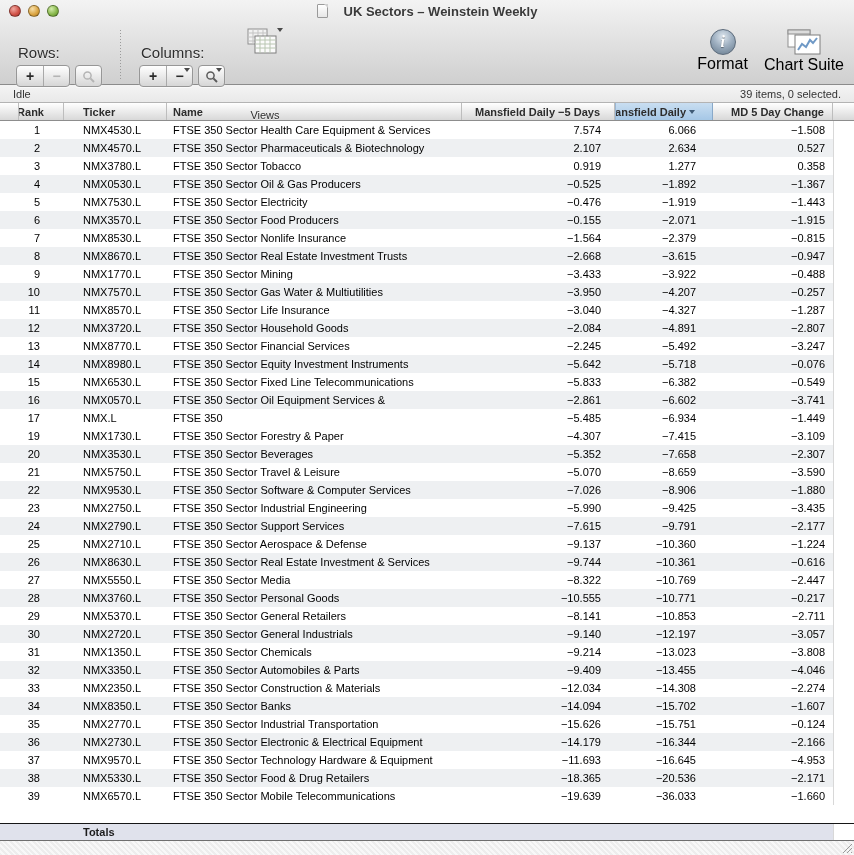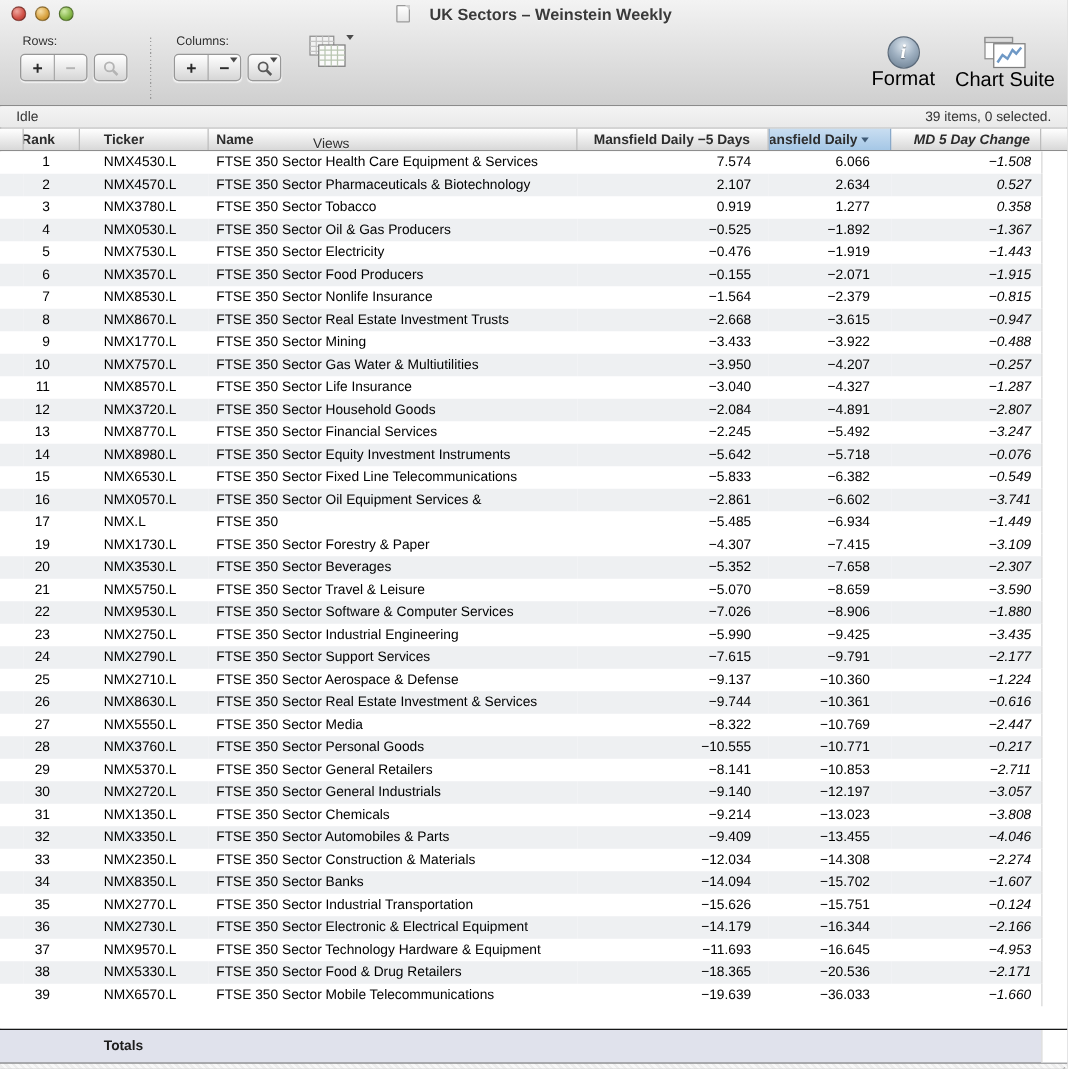--- a/index.html
+++ b/index.html
@@ -18,21 +18,21 @@
   .light.yellow { background:radial-gradient(circle at 35% 30%, #f7dfa8, #d9a23f 60%, #ab7a22); }
   .light.green  { background:radial-gradient(circle at 35% 30%, #d2ecaa, #84b547 60%, #5d8b2b); }
   .title-wrap { margin:0 auto; display:flex; align-items:center; gap:16px; }
   .doc-icon { position:relative; width:11px; height:14px; background:linear-gradient(#fff,#e7e7e7); border:1px solid #9a9a9a; border-radius:1px; }
   .doc-icon::after { content:""; position:absolute; top:-1px; right:-1px; width:0; height:0;
                      border-top:4px solid #cfcfcf; border-left:4px solid transparent; }
   .title { font-size:13px; font-weight:bold; color:#3a3a3a; text-shadow:0 1px 0 rgba(255,255,255,.55); }
 
   .toolbar { height:62px; display:flex; align-items:flex-start; padding:2px 10px 0 16px; }
   .tool-block { display:flex; flex-direction:column; }
-  .tool-label { font-size:10px; color:#2e2e2e; margin:4px 0 4px 2px; text-shadow:0 1px 0 rgba(255,255,255,.6); }
+  .tool-label { font-size:15px; color:#2e2e2e; margin:20px 0 4px 2px; text-shadow:0 1px 0 rgba(255,255,255,.6); }
   .btn-row { display:flex; gap:5px; align-items:center; }
   .seg-group { display:inline-flex; border:1px solid #979797; border-radius:4px;
                background:linear-gradient(#ffffff,#d6d6d6); box-shadow:0 1px 1px rgba(255,255,255,.7); }
   .seg { width:26px; height:20px; display:flex; align-items:center; justify-content:center;
          position:relative; font-size:14px; font-weight:bold; color:#2a2a2a; cursor:default; }
   .seg + .seg { border-left:1px solid #a9a9a9; }
   .seg.disabled { color:#b4b4b4; }
   .solo { border:1px solid #979797; border-radius:4px; background:linear-gradient(#ffffff,#d6d6d6);
           width:27px; height:22px; display:flex; align-items:center; justify-content:center; position:relative;
           box-shadow:0 1px 1px rgba(255,255,255,.7); }
@@ -64,31 +64,31 @@
   .hcell.sorted { background:linear-gradient(#c9def1,#a5c7e6); border-right:1px solid #89a9c9; border-left:1px solid #9ab7d4; }
   .sort-arrow { width:0; height:0; margin-left:3px; border-left:3.5px solid transparent;
                 border-right:3.5px solid transparent; border-top:4.5px solid #3f5a75; }
 
   .col-gutter { width:19px; }
   .col-rank   { width:45px; justify-content:flex-end; padding-right:19px;text-align:center; }
   .col-ticker { width:103px; padding-left:19px; }
   .col-name   { width:295px; padding-left:6px; }
   .col-md5d   { width:153px; justify-content:flex-end; padding-right:14px; }
   .col-md     { width:98px;  justify-content:flex-end; padding-right:17px; }
-  .col-chg    { width:120px; justify-content:flex-end; padding-right:8px;font-style:italic; }
+  .col-chg    { width:120px; justify-content:flex-end; padding-right:8px; }
   .col-fill   { flex:1; }
 
   .tbody { height:702px; overflow:hidden; background:#fff; }
   .trow { display:flex; height:18px; font-size:11px; color:#000; }
   .cell { display:flex; align-items:center; height:100%; white-space:nowrap; overflow:hidden; }
   .trow .col-rank { padding-right:24px; }
   .trow.alt .cell { background:#eef0f2; }
   .trow .col-fill, .trow.alt .col-fill { background:#fff; border-left:1px solid #d8d8d8; }
 
-  .totals { height:28px; display:flex; align-items:center; background:#e0e2ec;
+  .totals { height:18px; display:flex; align-items:center; background:#e0e2ec;
             border-top:1px solid #161616; border-bottom:1px solid #6f6f6f; font-size:11px; }
   .totals .t-label { font-weight:bold; color:#1c1c1c; }
   .totals .col-fill { align-self:stretch; background:#fff; border-left:1px solid #d8d8d8; }
 
   .bottombar { height:14px; position:relative;
                background:repeating-linear-gradient(45deg,#ededed 0 2px,#f8f8f8 2px 4px); }
   .grip { position:absolute; right:1px; bottom:1px; }
 </style>
 </head>
 <body>

